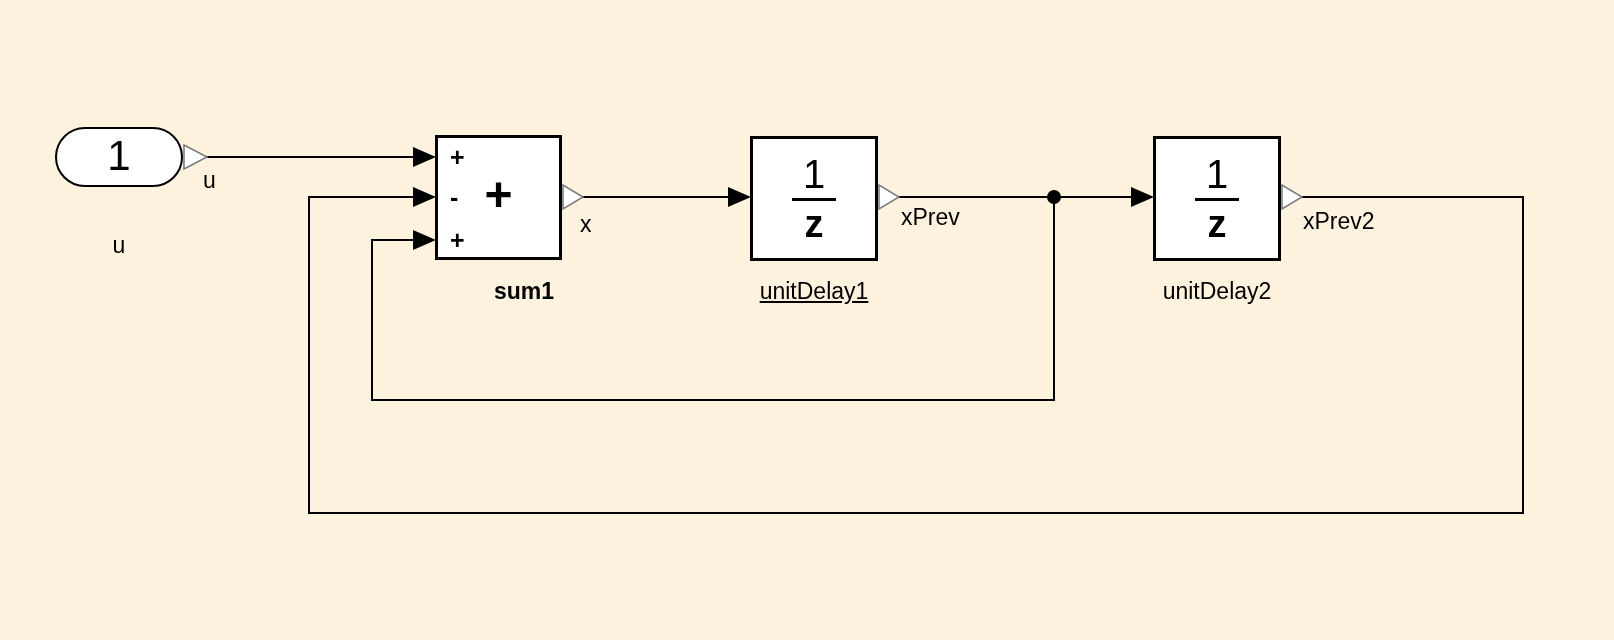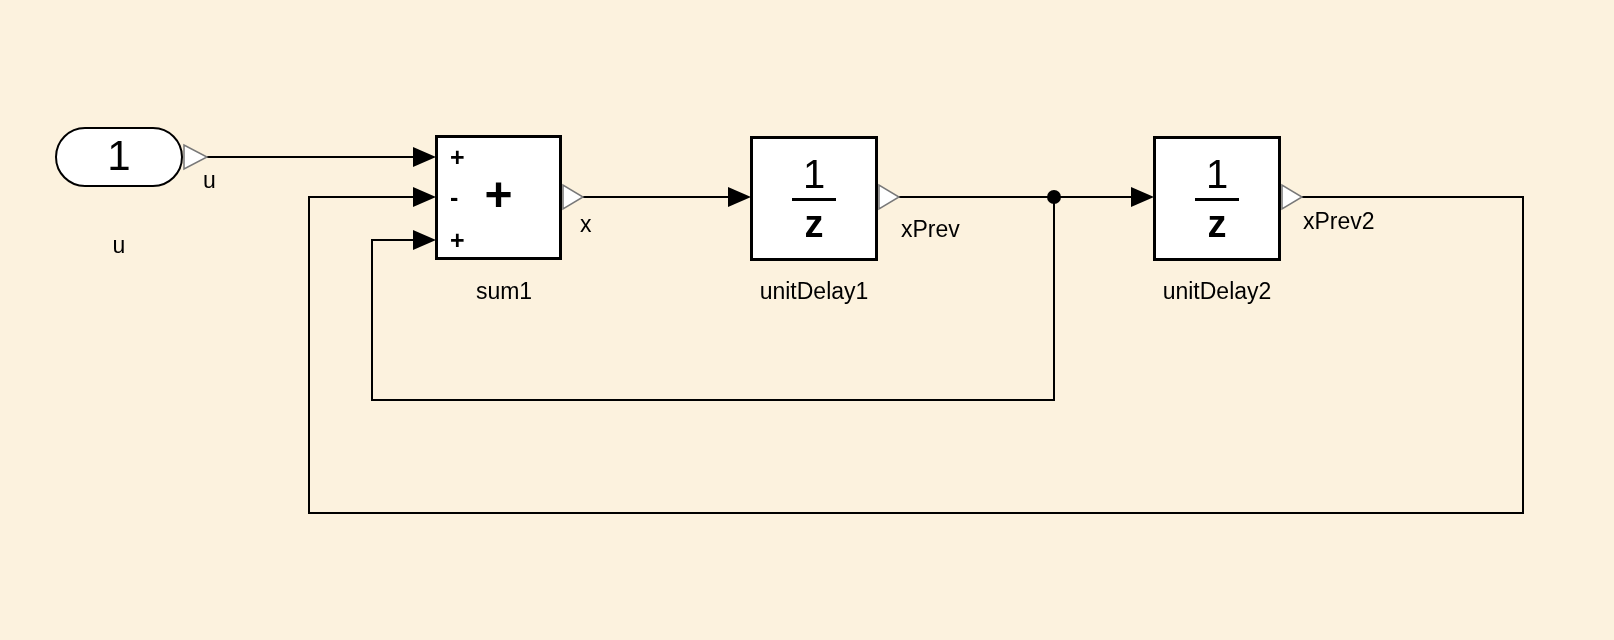--- a/index.html
+++ b/index.html
@@ -142,38 +142,38 @@
     <span class="inport-value">1</span>
   </div>
   <div class="block-name" style="left:119px; top:232px;">u</div>
 
   <div class="block" style="left:435px; top:135px; width:127px; height:125px;">
     <span class="port-sign" style="top:19px;">+</span>
     <span class="port-sign" style="top:59px;">-</span>
     <span class="port-sign" style="top:102px;">+</span>
     <span class="sum-operator">+</span>
   </div>
-  <div class="block-name" style="left:504px; top:278px;">sum1</div>
+  <div class="block-name" style="left:524px; top:278px;font-weight:bold;">sum1</div>
 
   <div class="block" style="left:750px; top:136px; width:128px; height:125px;">
     <div class="delay-fraction">
       <span class="frac-num">1</span>
       <span class="frac-bar"></span>
       <span class="frac-den">z</span>
     </div>
   </div>
-  <div class="block-name" style="left:814px; top:278px;">unitDelay1</div>
+  <div class="block-name" style="left:814px; top:278px;text-decoration:underline;">unitDelay1</div>
 
   <div class="block" style="left:1153px; top:136px; width:128px; height:125px;">
     <div class="delay-fraction">
       <span class="frac-num">1</span>
       <span class="frac-bar"></span>
       <span class="frac-den">z</span>
     </div>
   </div>
   <div class="block-name" style="left:1217px; top:278px;">unitDelay2</div>
 
   <div class="signal-label" style="left:203px; top:167px;">u</div>
   <div class="signal-label" style="left:580px; top:211px;">x</div>
-  <div class="signal-label" style="left:901px; top:216px;">xPrev</div>
+  <div class="signal-label" style="left:901px; top:204px;">xPrev</div>
   <div class="signal-label" style="left:1303px; top:208px;text-align:right;">xPrev2</div>
 
 </div>
 
 </body></html>

